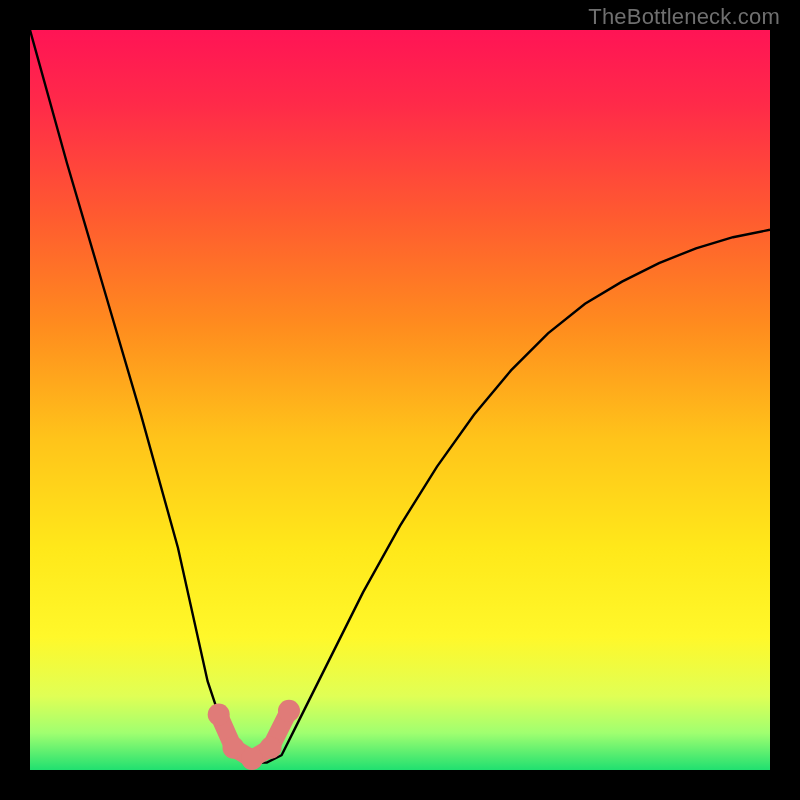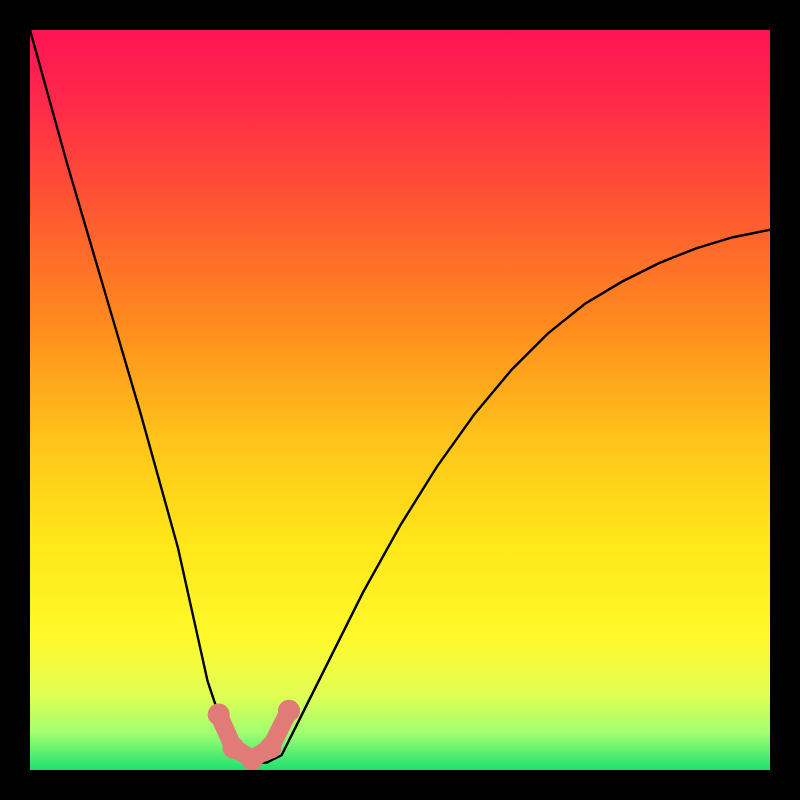--- a/index.html
+++ b/index.html
@@ -28,20 +28,21 @@
   svg {
     position: absolute;
     left: 30px;
     top: 30px;
   }
 </style>
 </head>
 <body>
 
 <div class="frame">
+  <div class="watermark">TheBottleneck.com</div>
 
   <svg id="plot" width="740" height="740" viewBox="0 0 740 740">
     <defs>
 
       <linearGradient id="bg-grad" x1="0" y1="0" x2="0" y2="1">
         <stop offset="0.00" stop-color="#ff1455"></stop>
         <stop offset="0.10" stop-color="#ff2a49"></stop>
         <stop offset="0.25" stop-color="#ff5a30"></stop>
         <stop offset="0.40" stop-color="#ff8c1e"></stop>
         <stop offset="0.55" stop-color="#ffc31a"></stop>

